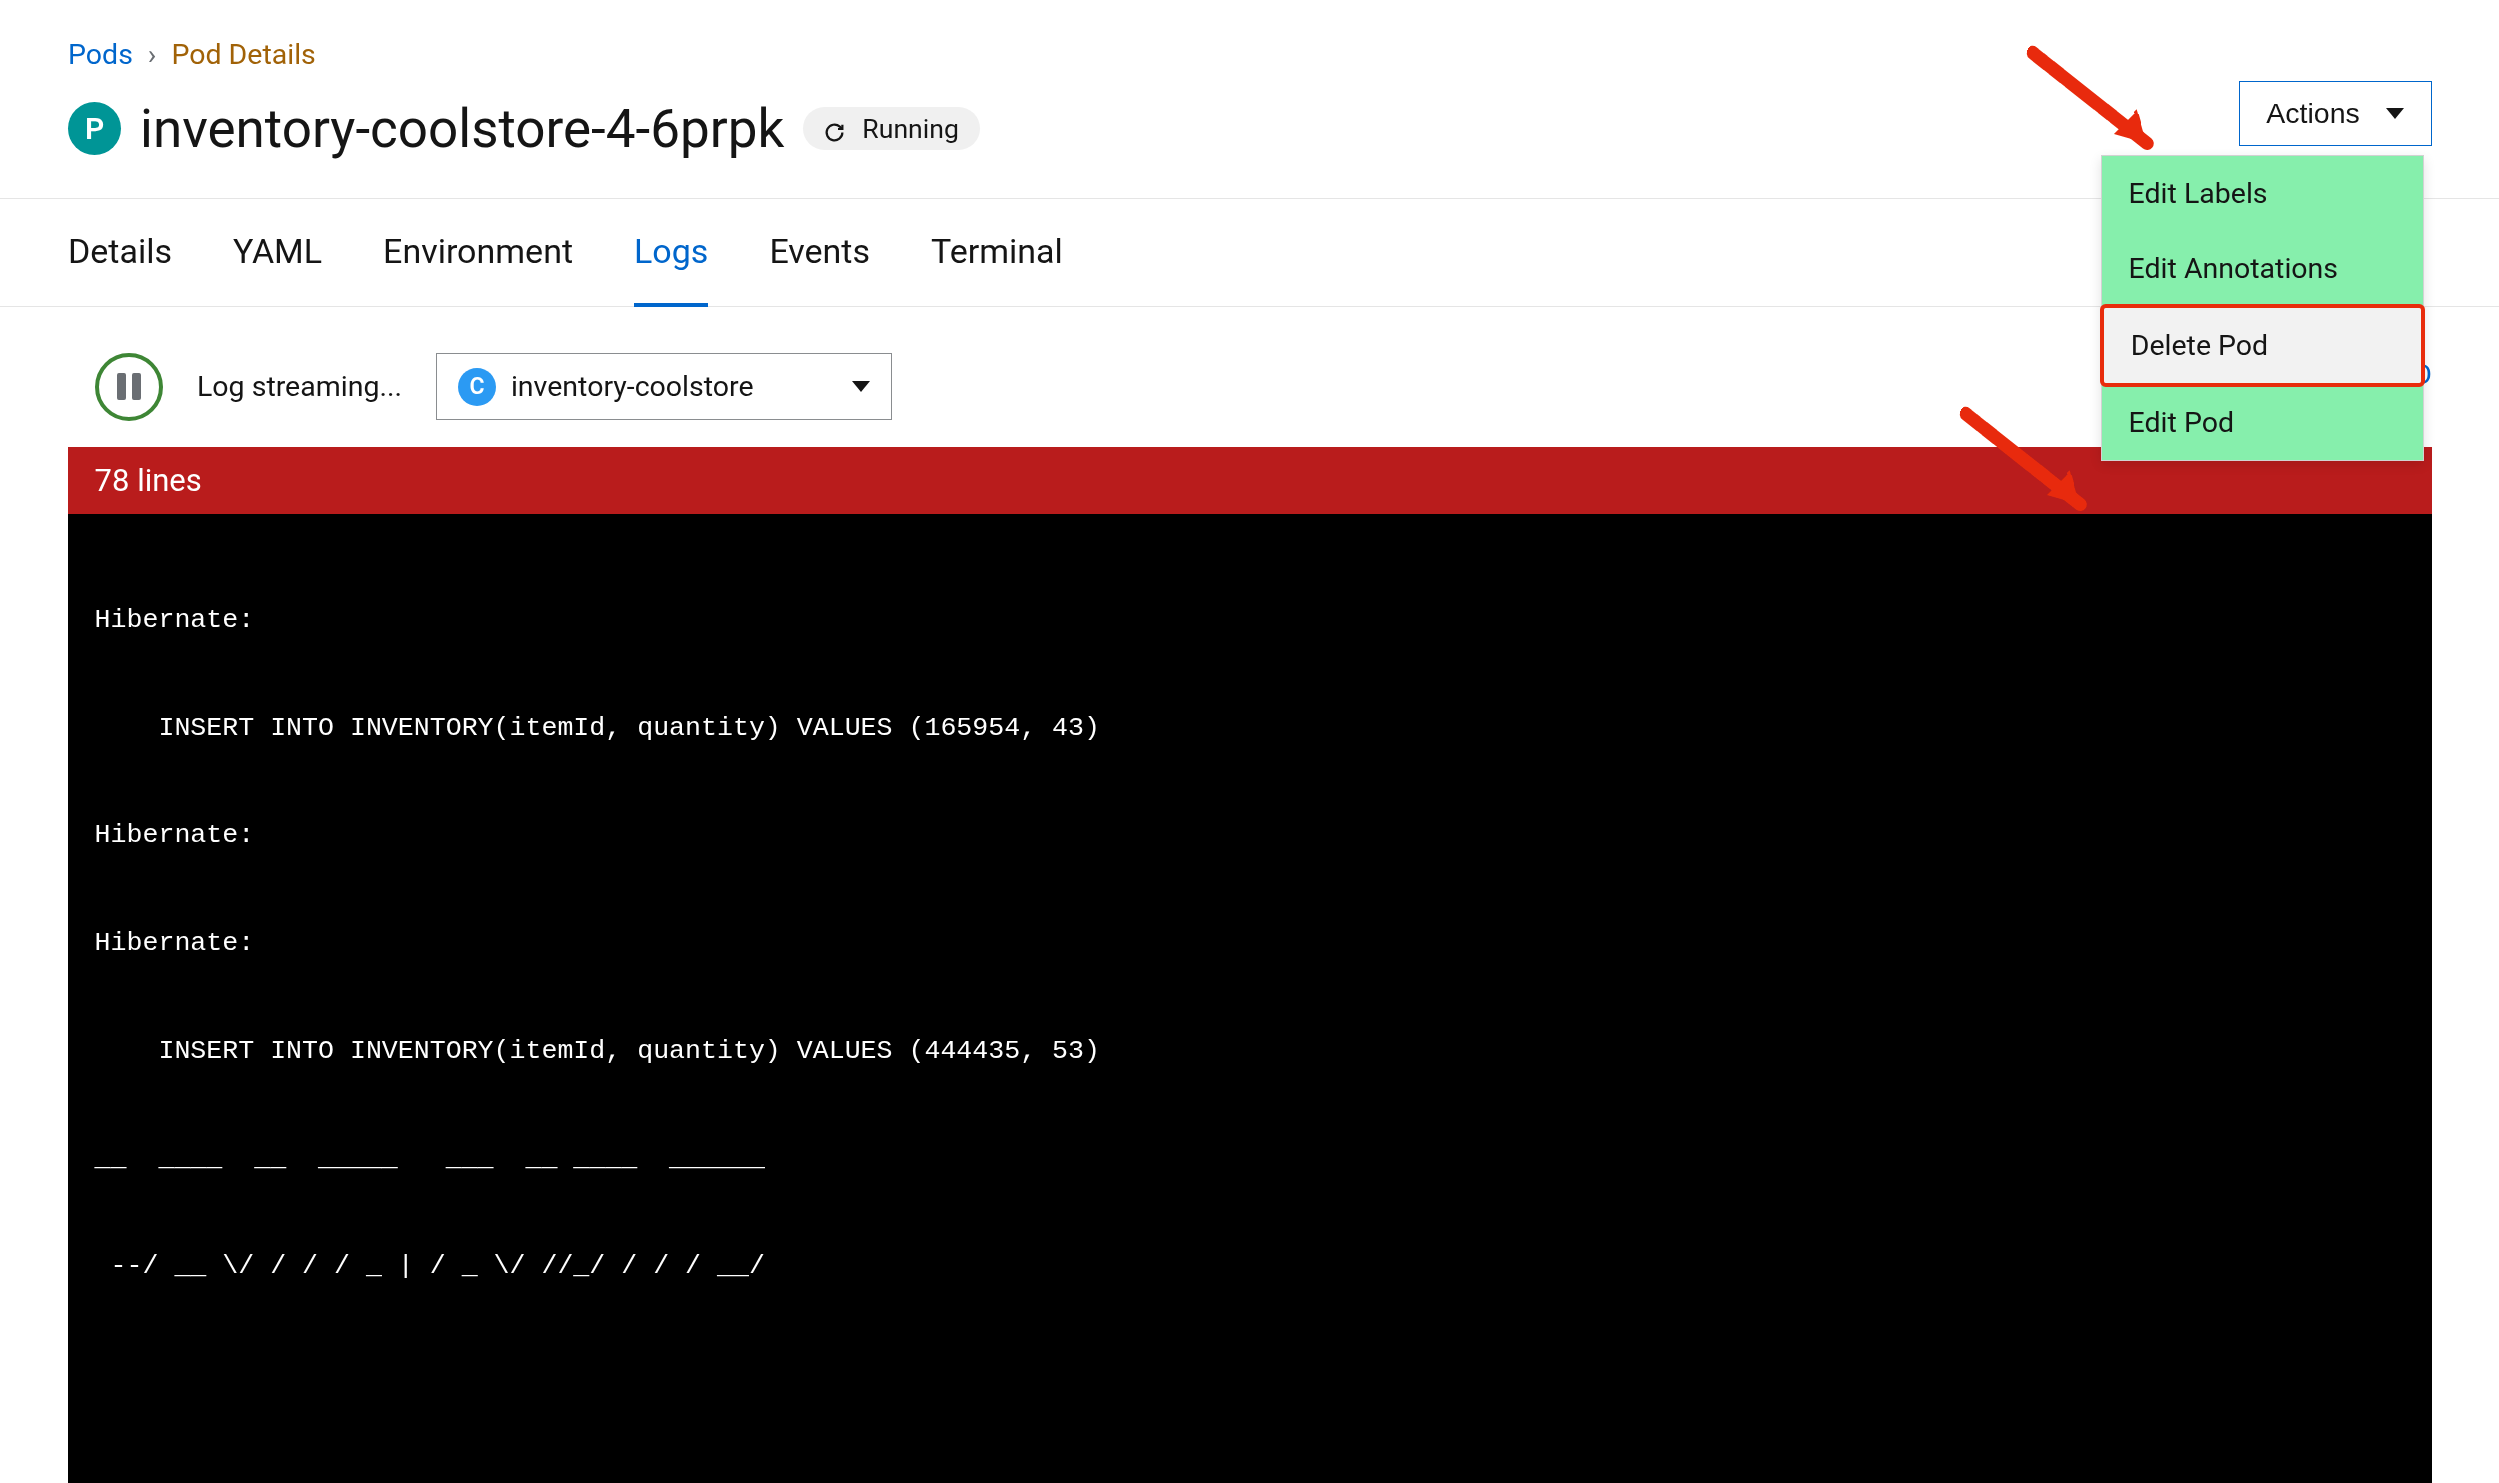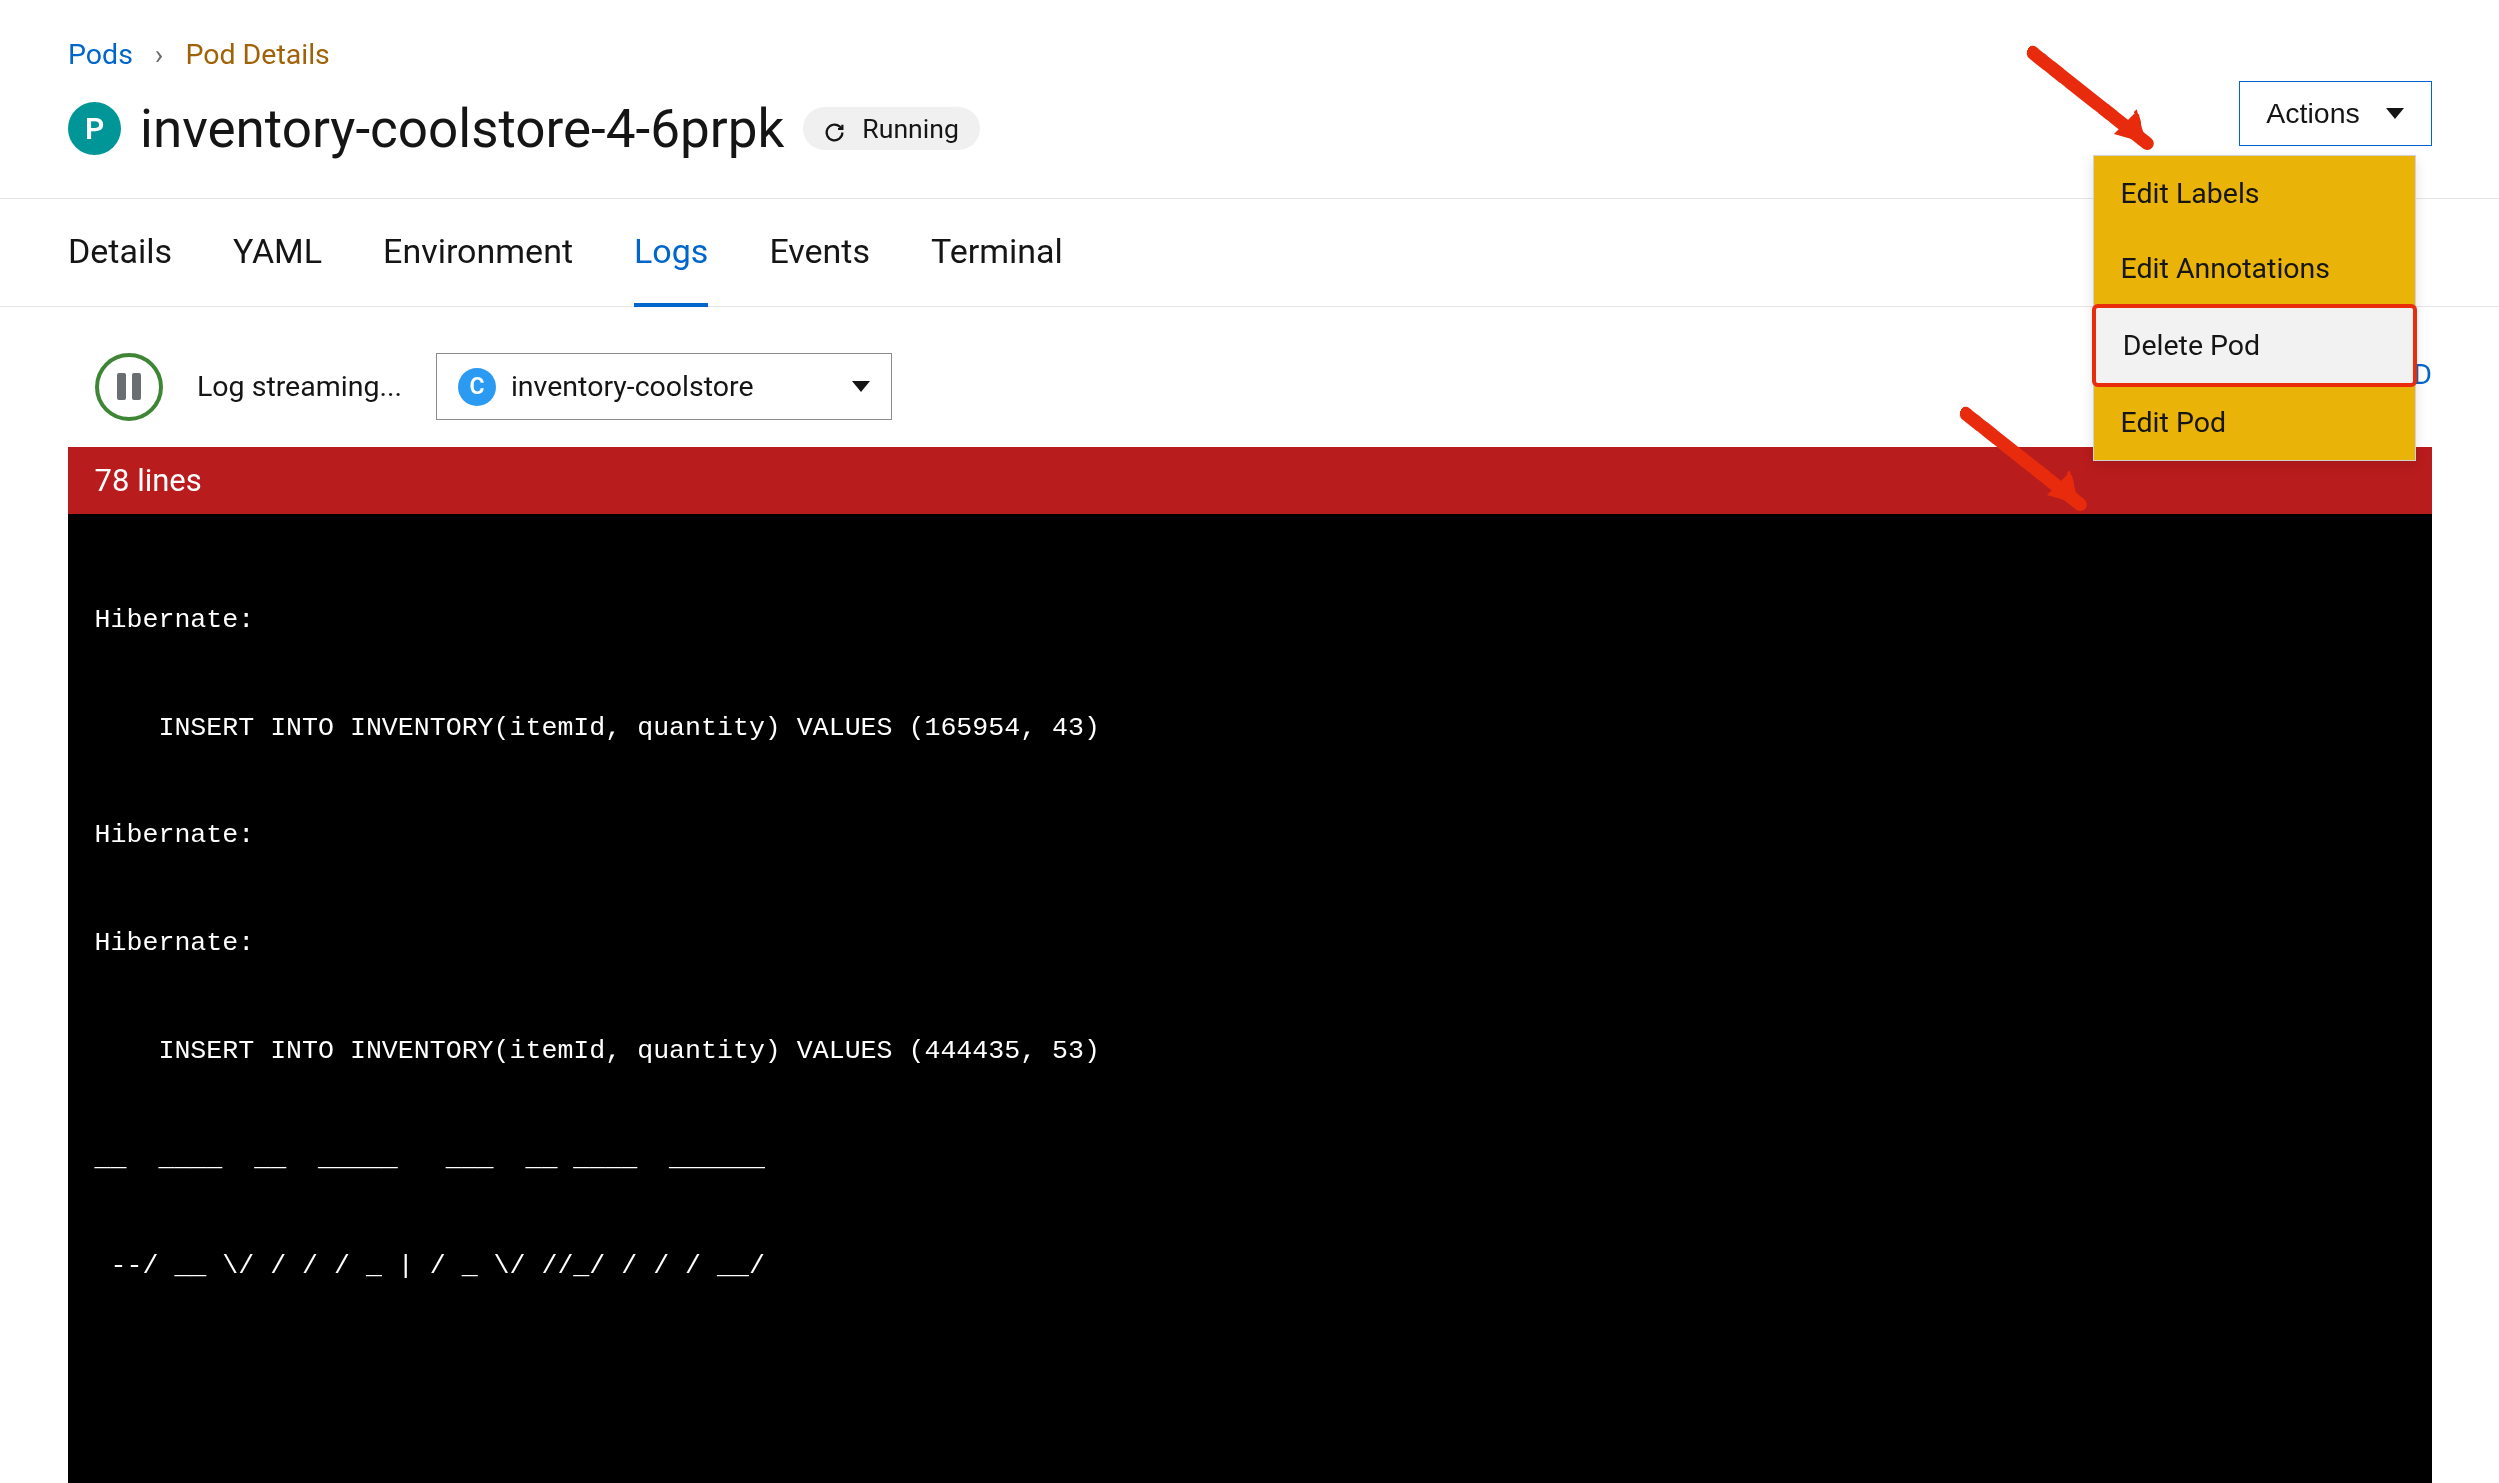--- a/index.html
+++ b/index.html
@@ -6,21 +6,21 @@
   body {
     font-family: -apple-system, BlinkMacSystemFont, "Segoe UI", Roboto, Helvetica, Arial, sans-serif;
     background: #fff;
     color: #151515;
     font-size: 26.6px;
   }
   .page { width: 2500px; height: 1483px; position: relative; }
 
   
   .breadcrumb {
-    display: flex; align-items: center; gap: 22px;
+    display: flex; align-items: center; gap: 15px;
     padding: 38px 68px 0 68px;
     font-size: 28.5px;
   }
   .breadcrumb a { color: #0066cc; text-decoration: none; }
   .breadcrumb .sep { color: #6a6e73; }
   .breadcrumb .current { color: #a16207; }
 
   
   .title-row {
     display: flex; align-items: center; gap: 19px;
@@ -54,22 +54,22 @@
     display: inline-flex; align-items: center; gap: 26.6px;
     cursor: pointer;
   }
   .caret-down {
     width: 0; height: 0;
     border-left: 9.5px solid transparent;
     border-right: 9.5px solid transparent;
     border-top: 11.4px solid #151515;
   }
   .actions-menu {
-    position: absolute; right: 16px; top: 74px;
-    background: #eab308; border: 0.9px solid #d2d2d2;
+    position: absolute; right: 8px; top: 74px;
+    background: #86efac; border: 0.9px solid #d2d2d2;
     box-shadow: 0 3.8px 11.4px rgba(0,0,0,0.12);
     min-width: 323px;
     z-index: 100;
   }
   .actions-menu .item {
     padding: 21px 26.6px; font-size: 28.5px; color: #151515;
     cursor: pointer;
   }
   .actions-menu .item.highlight {
     background: #f2f2f2;

